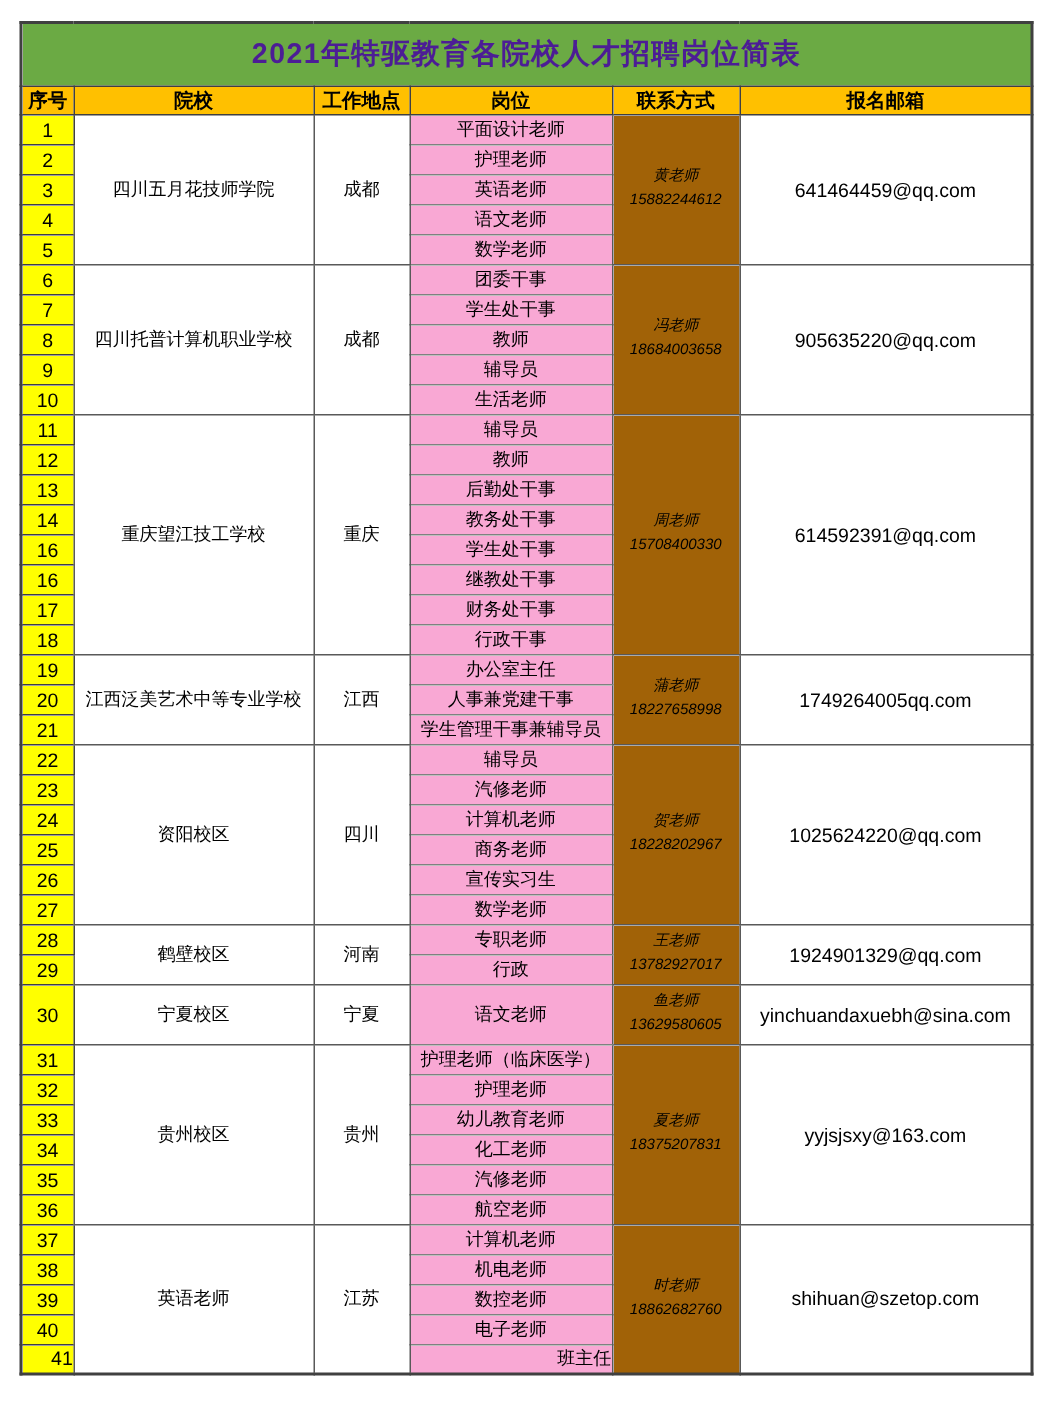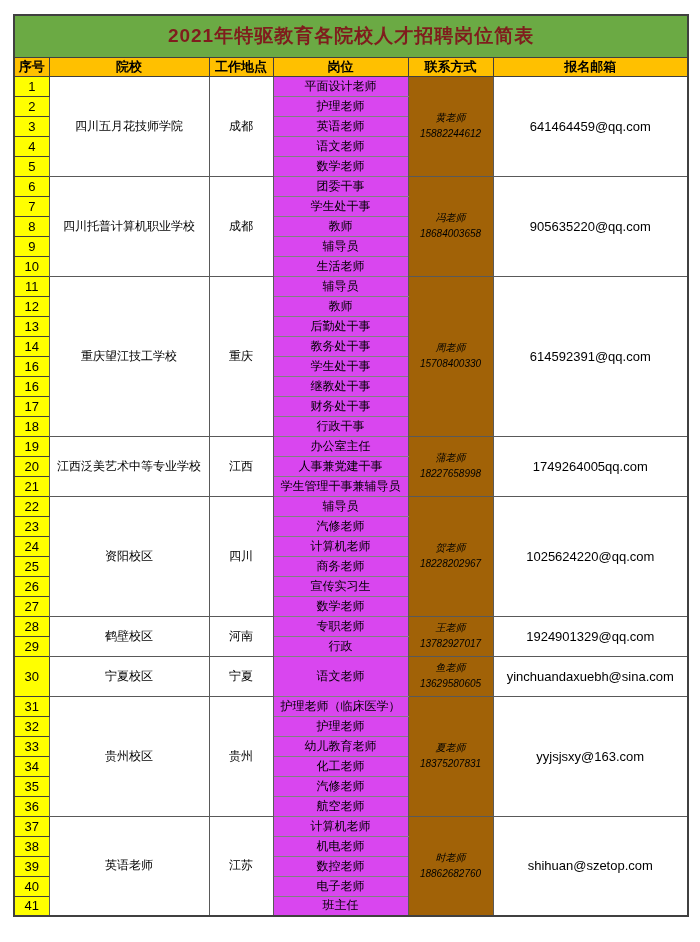--- a/index.html
+++ b/index.html
@@ -19,21 +19,21 @@
   td, th {
     border: 1px solid #595959;
     text-align: center;
     vertical-align: middle;
     overflow: hidden;
     white-space: nowrap;
   }
   tr.title-row th {
     height: 42px;
     background: #6BAA44;
-    color: #7f1d1d;
+    color: #4c1d95;
     font-size: 19px;
     font-weight: bold;
     letter-spacing: 1px;
     border: 1px solid #404040;
   }
   tr.header-row th {
     height: 16px;
     background: #FFC000;
     color: #000000;
     font-size: 13px;
@@ -50,40 +50,40 @@
   }
   td.school-cell, td.loc-cell {
     font-size: 12px;
     color: #000;
     background: #fff;
     font-family: Liberation Mono, monospace;
   }
   td.pos-cell {
     font-size: 12px;
     color: #000;
-    background: #d946ef;
+    background: #f9a8d4;
     border-color: #808080;
     border-left-color: #595959;
     border-right-color: #595959;
   }
   td.contact-cell {
     font-size: 10px;
     color: #000;
     background: #a16207;
     line-height: 16px;
     font-style: italic;
   }
   td.email-cell {
     font-size: 13px;
     font-weight: normal;
     color: #000;
     background: #fff;
   }
   tr.group-start > td { border-top: 1px solid #404040; }
-  tbody tr:last-child > td { border-bottom: 1px solid #404040; }
+  tbody tr:last-child > td { border-bottom: 1px solid #404040; text-align: right; }
 </style>
 </head>
 <body>
 
 <div class="page">
   <table class="recruit">
     <colgroup>
       <col style="width:35px">
       <col style="width:160px">
       <col style="width:64px">

